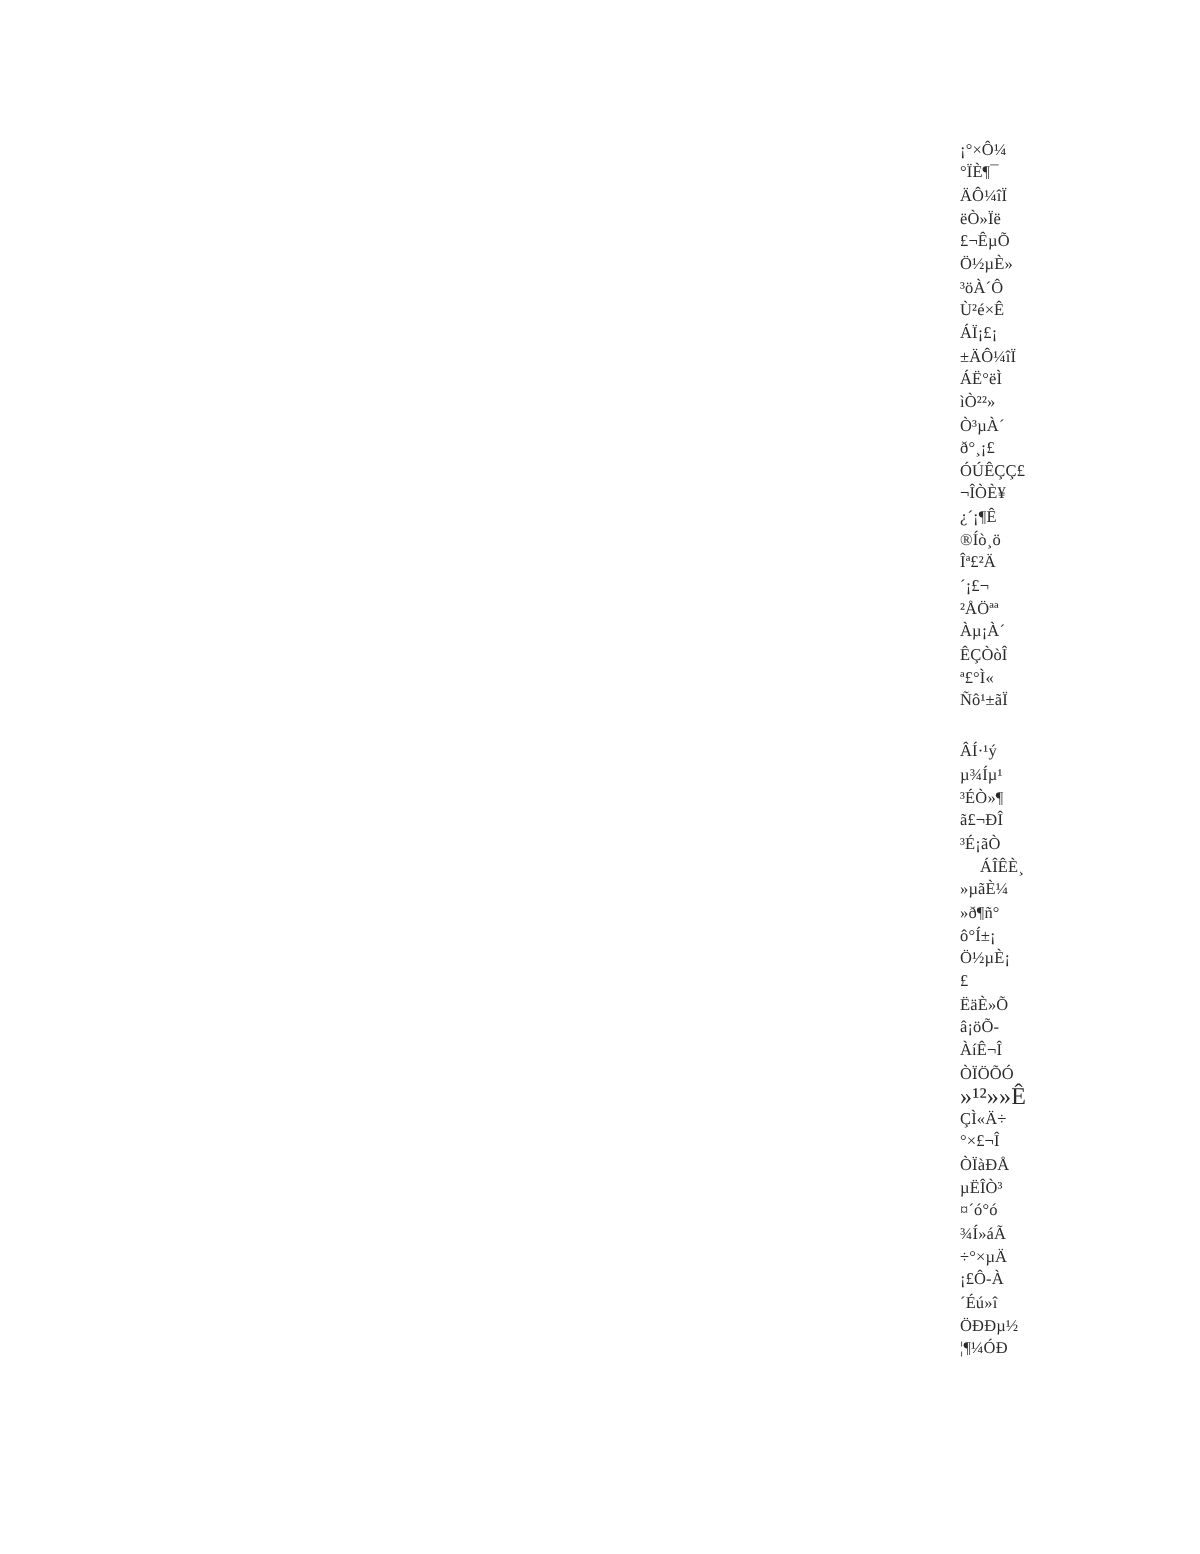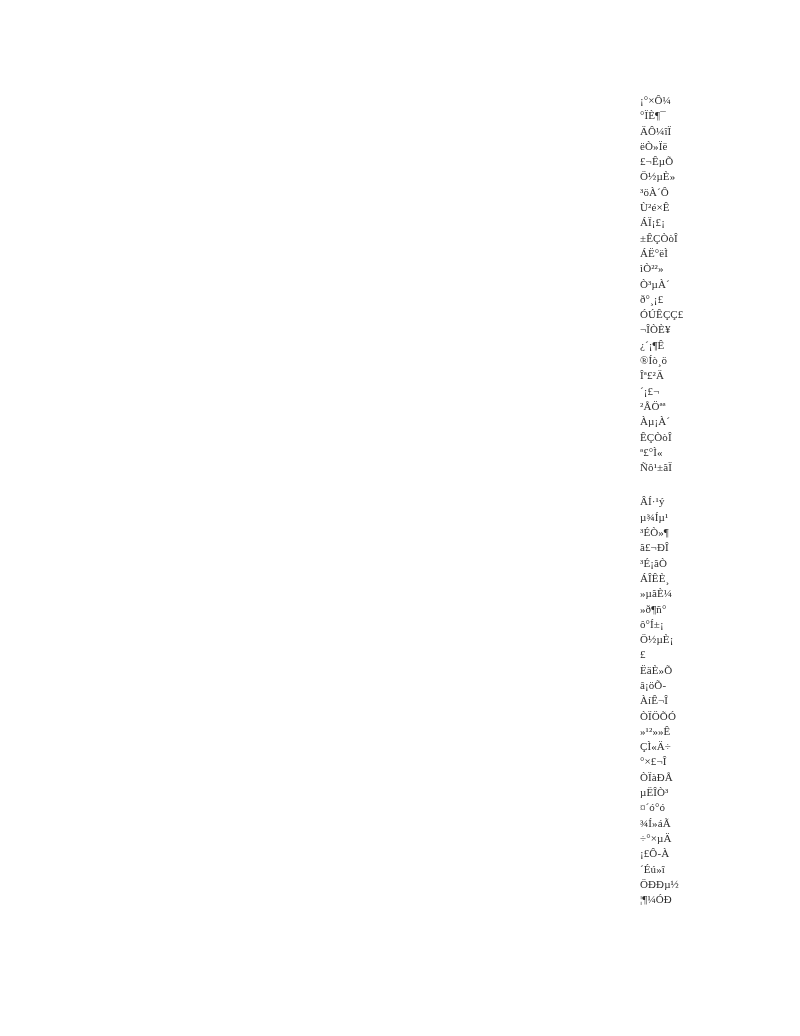--- a/index.html
+++ b/index.html
@@ -52,52 +52,52 @@
   <div class="text-column" style="left: 640px; top: 93px; width: 56px; text-align: left;">
       <div class="text-line" style="font-size: 11px; line-height: 15.3px; color: rgb(43, 43, 43);">¡°×Ô¼</div>
       <div class="text-line" style="font-size: 11px; line-height: 15.3px; color: rgb(43, 43, 43);">°ÏÈ¶¯</div>
       <div class="text-line" style="font-size: 11px; line-height: 15.3px; color: rgb(43, 43, 43);">ÄÔ¼îÏ</div>
       <div class="text-line" style="font-size: 11px; line-height: 15.3px; color: rgb(43, 43, 43);">ëÒ»Ïë</div>
       <div class="text-line" style="font-size: 11px; line-height: 15.3px; color: rgb(43, 43, 43);">£¬ÊµÕ</div>
       <div class="text-line" style="font-size: 11px; line-height: 15.3px; color: rgb(43, 43, 43);">Ö½µÈ»</div>
       <div class="text-line" style="font-size: 11px; line-height: 15.3px; color: rgb(43, 43, 43);">³öÀ´Ô</div>
       <div class="text-line" style="font-size: 11px; line-height: 15.3px; color: rgb(43, 43, 43);">Ù²é×Ê</div>
       <div class="text-line" style="font-size: 11px; line-height: 15.3px; color: rgb(43, 43, 43);">ÁÏ¡£¡</div>
-      <div class="text-line" style="font-size: 11px; line-height: 15.3px; color: rgb(43, 43, 43);">±ÊÇÒòÎ</div>
+      <div class="text-line" style="font-size: 11px; line-height: 15.3px; color: rgb(43, 43, 43);">±ÄÔ¼îÏ</div>
       <div class="text-line" style="font-size: 11px; line-height: 15.3px; color: rgb(43, 43, 43);">ÁË°ëÌ</div>
       <div class="text-line" style="font-size: 11px; line-height: 15.3px; color: rgb(43, 43, 43);">ìÒ²²»</div>
       <div class="text-line" style="font-size: 11px; line-height: 15.3px; color: rgb(43, 43, 43);">Ò³µÀ´</div>
       <div class="text-line" style="font-size: 11px; line-height: 15.3px; color: rgb(43, 43, 43);">ð°¸¡£</div>
       <div class="text-line" style="font-size: 11px; line-height: 15.3px; color: rgb(43, 43, 43);">ÓÚÊÇÇ£</div>
       <div class="text-line" style="font-size: 11px; line-height: 15.3px; color: rgb(43, 43, 43);">¬ÎÒÈ¥</div>
       <div class="text-line" style="font-size: 11px; line-height: 15.3px; color: rgb(43, 43, 43);">¿´¡¶Ê</div>
       <div class="text-line" style="font-size: 11px; line-height: 15.3px; color: rgb(43, 43, 43);">®Íò¸ö</div>
       <div class="text-line" style="font-size: 11px; line-height: 15.3px; color: rgb(43, 43, 43);">Îª£²Ä</div>
       <div class="text-line" style="font-size: 11px; line-height: 15.3px; color: rgb(43, 43, 43);">´¡£¬</div>
       <div class="text-line" style="font-size: 11px; line-height: 15.3px; color: rgb(43, 43, 43);">²ÅÖªª</div>
       <div class="text-line" style="font-size: 11px; line-height: 15.3px; color: rgb(43, 43, 43);">Àµ¡À´</div>
       <div class="text-line" style="font-size: 11px; line-height: 15.3px; color: rgb(43, 43, 43);">ÊÇÒòÎ</div>
       <div class="text-line" style="font-size: 11px; line-height: 15.3px; color: rgb(43, 43, 43);">ª£°Ì«</div>
       <div class="text-line" style="font-size: 11px; line-height: 15.3px; color: rgb(43, 43, 43);">Ñô¹±ãÏ</div>
       <div class="text-line" style="font-size: 11px; line-height: 15.3px; color: rgb(43, 43, 43); margin-top: 19px;">ÂÍ·¹ý</div>
       <div class="text-line" style="font-size: 11px; line-height: 15.3px; color: rgb(43, 43, 43);">µ¾Íµ¹</div>
       <div class="text-line" style="font-size: 11px; line-height: 15.3px; color: rgb(43, 43, 43);">³ÉÒ»¶</div>
       <div class="text-line" style="font-size: 11px; line-height: 15.3px; color: rgb(43, 43, 43);">ã£¬ÐÎ</div>
       <div class="text-line" style="font-size: 11px; line-height: 15.3px; color: rgb(43, 43, 43);">³É¡ãÒ</div>
-      <div class="text-line" style="font-size: 11px; line-height: 15.3px; color: rgb(43, 43, 43);">ÁÎÊÈ¸</div>
+      <div class="text-line" style="font-size: 11px; line-height: 15.3px; color: rgb(43, 43, 43); text-align: center;">ÁÎÊÈ¸</div>
       <div class="text-line" style="font-size: 11px; line-height: 15.3px; color: rgb(43, 43, 43);">»µãÈ¼</div>
       <div class="text-line" style="font-size: 11px; line-height: 15.3px; color: rgb(43, 43, 43);">»ð¶ñ°</div>
       <div class="text-line" style="font-size: 11px; line-height: 15.3px; color: rgb(43, 43, 43);">ô°Í±¡</div>
       <div class="text-line" style="font-size: 11px; line-height: 15.3px; color: rgb(43, 43, 43);">Ö½µÈ¡</div>
       <div class="text-line" style="font-size: 11px; line-height: 15.3px; color: rgb(43, 43, 43);">£</div>
       <div class="text-line" style="font-size: 11px; line-height: 15.3px; color: rgb(43, 43, 43);">ËäÈ»Õ</div>
       <div class="text-line" style="font-size: 11px; line-height: 15.3px; color: rgb(43, 43, 43);">â¡öÕ-</div>
       <div class="text-line" style="font-size: 11px; line-height: 15.3px; color: rgb(43, 43, 43);">ÀíÊ¬Î</div>
       <div class="text-line" style="font-size: 11px; line-height: 15.3px; color: rgb(43, 43, 43);">ÒÏÖÕÓ</div>
-      <div class="text-line" style="font-size: 11px; line-height: 15.3px; color: rgb(43, 43, 43);">»¹²»»Ê</div>
+      <div class="text-line" style="font-size: 16px; line-height: 15.3px; color: rgb(43, 43, 43);">»¹²»»Ê</div>
       <div class="text-line" style="font-size: 11px; line-height: 15.3px; color: rgb(43, 43, 43);">ÇÌ«Ä÷</div>
       <div class="text-line" style="font-size: 11px; line-height: 15.3px; color: rgb(43, 43, 43);">°×£¬Î</div>
       <div class="text-line" style="font-size: 11px; line-height: 15.3px; color: rgb(43, 43, 43);">ÒÏàÐÅ</div>
       <div class="text-line" style="font-size: 11px; line-height: 15.3px; color: rgb(43, 43, 43);">µËÎÒ³</div>
       <div class="text-line" style="font-size: 11px; line-height: 15.3px; color: rgb(43, 43, 43);">¤´ó°ó</div>
       <div class="text-line" style="font-size: 11px; line-height: 15.3px; color: rgb(43, 43, 43);">¾Í»áÃ</div>
       <div class="text-line" style="font-size: 11px; line-height: 15.3px; color: rgb(43, 43, 43);">÷°×µÄ</div>
       <div class="text-line" style="font-size: 11px; line-height: 15.3px; color: rgb(43, 43, 43);">¡£Ô-À</div>
       <div class="text-line" style="font-size: 11px; line-height: 15.3px; color: rgb(43, 43, 43);">´Éú»î</div>
       <div class="text-line" style="font-size: 11px; line-height: 15.3px; color: rgb(43, 43, 43); font-family: Liberation Serif, serif;">ÖÐÐµ½</div>

